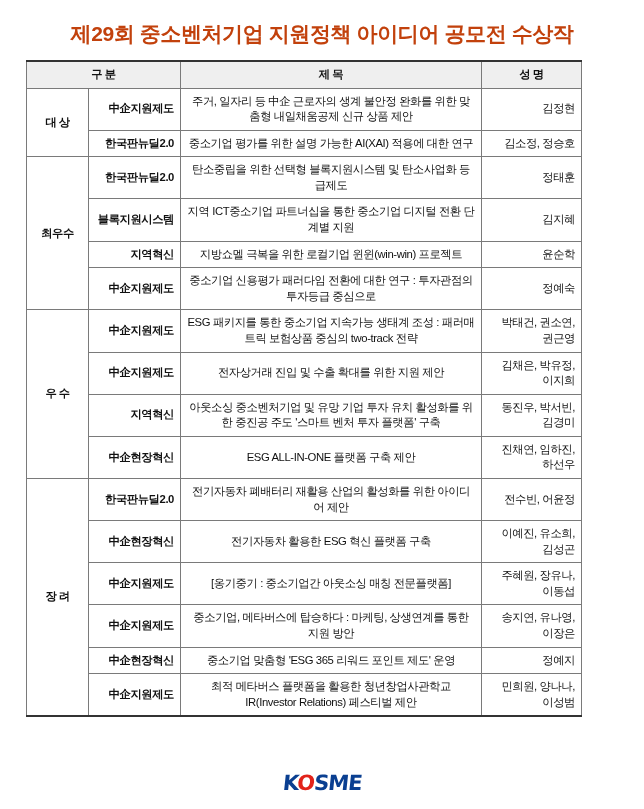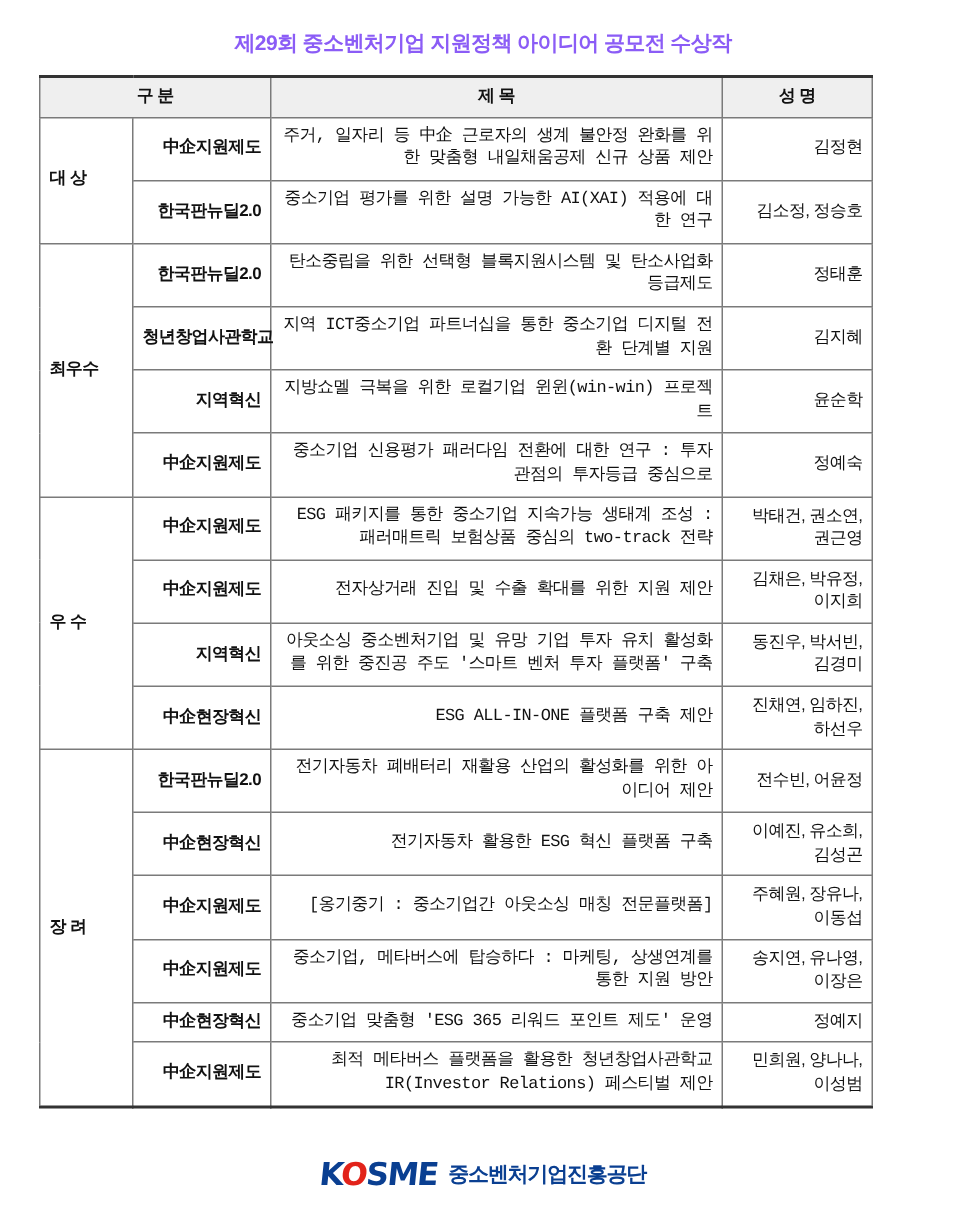--- a/index.html
+++ b/index.html
@@ -16,25 +16,25 @@
   }
   .page {
     width: 644px;
     height: 809px;
     box-sizing: border-box;
     padding: 14px 26px 0 26px;
     position: relative;
   }
   .doc-title {
     text-align: center;
-    font-size: 14px;
+    font-size: 21px;
     font-weight: bold;
     letter-spacing: -0.4px;
     margin: 6px 0 12px 0;
-    color: #8b5cf6;
+    color: #c2410c;
   }
   table.award-table {
     width: 556px;
     border-collapse: collapse;
     table-layout: fixed;
     border-top: 2px solid #333333;
     border-bottom: 2px solid #333333;
     border-left: 1.2px solid #555555;
     border-right: 1.2px solid #555555;
     margin-top: 12px;
@@ -56,38 +56,39 @@
     letter-spacing: 1px;
     padding: 7px 4px;
     border-bottom: 1.4px solid #555555;
   }
   .col-grade { width: 62px; }
   .col-cat { width: 92px; }
   .col-title { width: auto; }
   .col-name { width: 100px; }
 
   td.grade-cell {
+    text-align: center;
     font-weight: bold;
     font-size: 13px;
     letter-spacing: 3px;
     padding-left: 2px;
     padding-right: 0;
+    font-family: Liberation Serif, serif;
   }
   td.cat-cell {
     text-align: right;
     font-weight: bold;
     font-size: 11.4px;
     letter-spacing: -0.6px;
     white-space: nowrap;
   }
   td.title-cell {
-    text-align: right;
+    text-align: center;
     padding-left: 7px;
     padding-right: 5px;
-    font-family: Liberation Mono, monospace;
   }
   td.name-cell {
     text-align: right;
     padding-left: 8px;
     letter-spacing: -0.5px;
   }
   .footer {
     position: absolute;
     left: 0;
     right: 0;
@@ -149,21 +150,21 @@
           <td class="title-cell">중소기업 평가를 위한 설명 가능한 AI(XAI) 적용에 대한 연구</td>
           <td class="name-cell">김소정, 정승호</td>
         </tr>
         <tr>
           <td class="grade-cell" rowspan="4">최우수</td>
           <td class="cat-cell">한국판뉴딜2.0</td>
           <td class="title-cell">탄소중립을 위한 선택형 블록지원시스템 및 탄소사업화 등급제도</td>
           <td class="name-cell">정태훈</td>
         </tr>
         <tr>
-          <td class="cat-cell">청년창업사관학교</td>
+          <td class="cat-cell">블록지원시스템</td>
           <td class="title-cell">지역 ICT중소기업 파트너십을 통한 중소기업 디지털 전환 단계별 지원</td>
           <td class="name-cell">김지혜</td>
         </tr>
         <tr>
           <td class="cat-cell">지역혁신</td>
           <td class="title-cell">지방쇼멜 극복을 위한 로컬기업 윈윈(win-win) 프로젝트</td>
           <td class="name-cell">윤순학</td>
         </tr>
         <tr>
           <td class="cat-cell">中企지원제도</td>
@@ -220,16 +221,15 @@
         <tr>
           <td class="cat-cell">中企지원제도</td>
           <td class="title-cell">최적 메타버스 플랫폼을 활용한 청년창업사관학교 IR(Investor Relations) 페스티벌 제안</td>
           <td class="name-cell">민희원, 양나나, 이성범</td>
         </tr>
       </tbody>
   </table>
 
   <div class="footer">
     <span class="logo-mark"><span>K</span><span class="k-o">O</span><span>SME</span></span>
-    <span class="logo-text">중소벤처기업진흥공단</span>
   </div>
 
 </div>
 
 </body></html>

